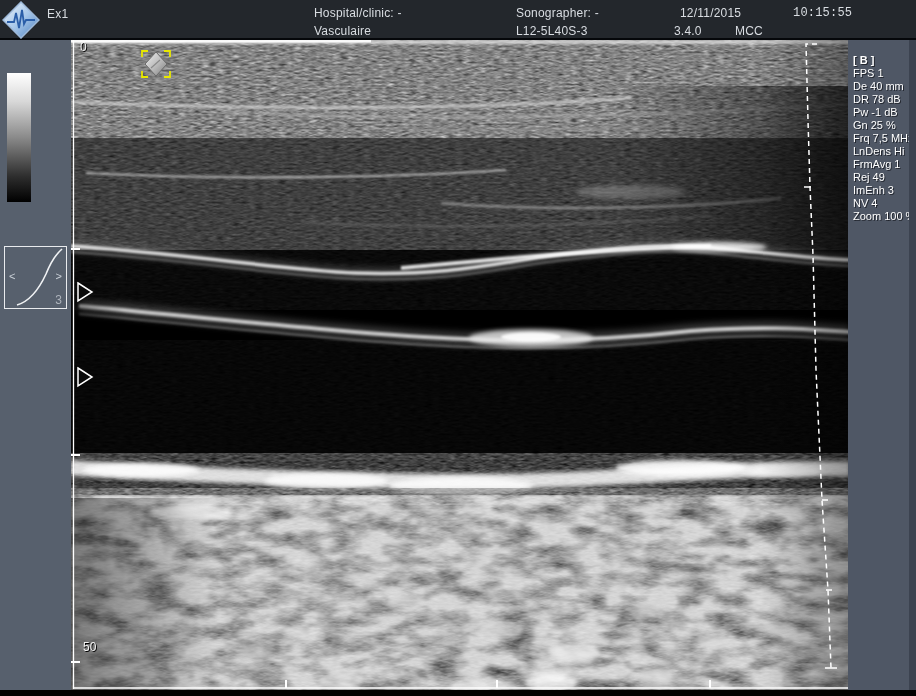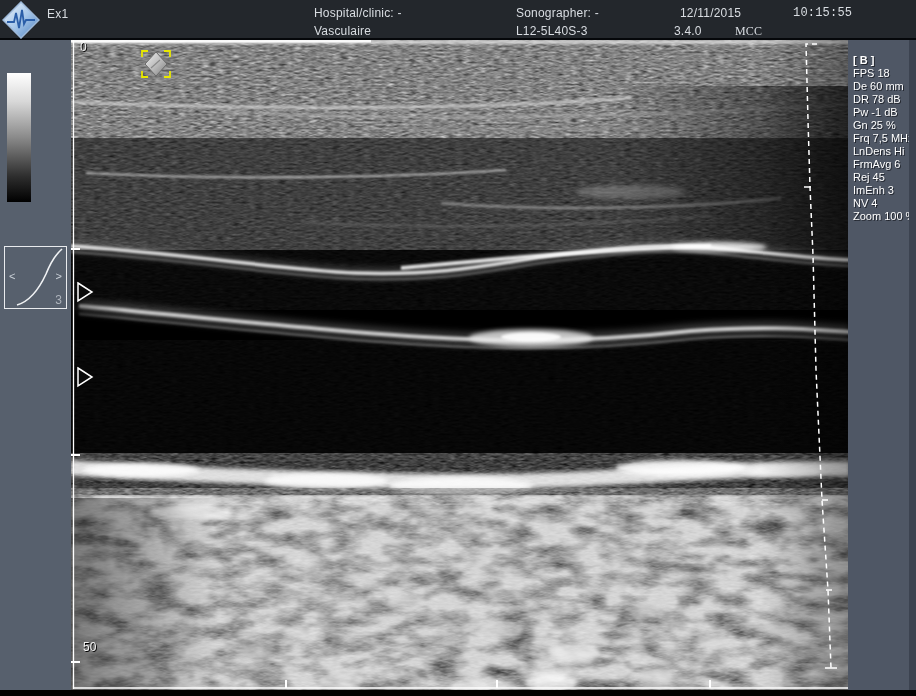--- a/index.html
+++ b/index.html
@@ -14,21 +14,21 @@
                    letter-spacing:.2px; }
   .logo { position:absolute; left:2px; top:1px; }
   .h-ex     { left:47px;  top:7px; }
   .h-hosp   { left:314px; top:6px; }
   .h-preset { left:314px; top:24px; }
   .h-sono   { left:516px; top:6px; }
   .h-probe  { left:516px; top:24px; }
   .h-date   { left:680px; top:6px; }
   .h-ver    { left:674px; top:24px; }
   .h-time   { left:793px; top:6px;font-family:Liberation Mono, monospace; }
-  .h-op     { left:735px; top:24px;font-family:Liberation Serif, serif; }
+  .h-op     { left:735px; top:24px; }
 
   
   .leftbar { position:absolute; left:0; top:40px; width:71px; height:650px; background:#57606d; }
   .graybar { position:absolute; left:7px; top:33px; width:24px; height:129px;
              background:linear-gradient(180deg,#ffffff 0%,#d8d8d8 22%,#8a8a8a 50%,#2e2e2e 80%,#000 100%); }
   .curvebox { position:absolute; left:4px; top:206px; width:63px; height:63px;
               border:1px solid #e9ebee; }
   .curvebox .chev { position:absolute; top:24px; color:#cdd3da; font-size:11px; line-height:11px;
                     cursor:default; }
   .chev-l { left:4px; }
@@ -229,27 +229,27 @@
       </g>
     </svg>
 
     <span class="depth-label d-top">0</span>
     <span class="depth-label d-bot">50</span>
   </div>
 
   <div class="rightbar">
     <div class="edge"></div>
     <div class="pmode">[ B ]</div>
-    <div class="prow">FPS 18</div>
-    <div class="prow">De 60 mm</div>
+    <div class="prow">FPS 1</div>
+    <div class="prow">De 40 mm</div>
     <div class="prow">DR 78 dB</div>
     <div class="prow">Pw -1 dB</div>
     <div class="prow">Gn 25 %</div>
     <div class="prow">Frq 7,5 MHz</div>
     <div class="prow">LnDens Hi</div>
-    <div class="prow">FrmAvg 6</div>
-    <div class="prow">Rej 45</div>
+    <div class="prow">FrmAvg 1</div>
+    <div class="prow">Rej 49</div>
     <div class="prow">ImEnh 3</div>
     <div class="prow">NV 4</div>
     <div class="prow">Zoom 100 %</div>
   </div>
 
 </div>
 
 </body></html>

